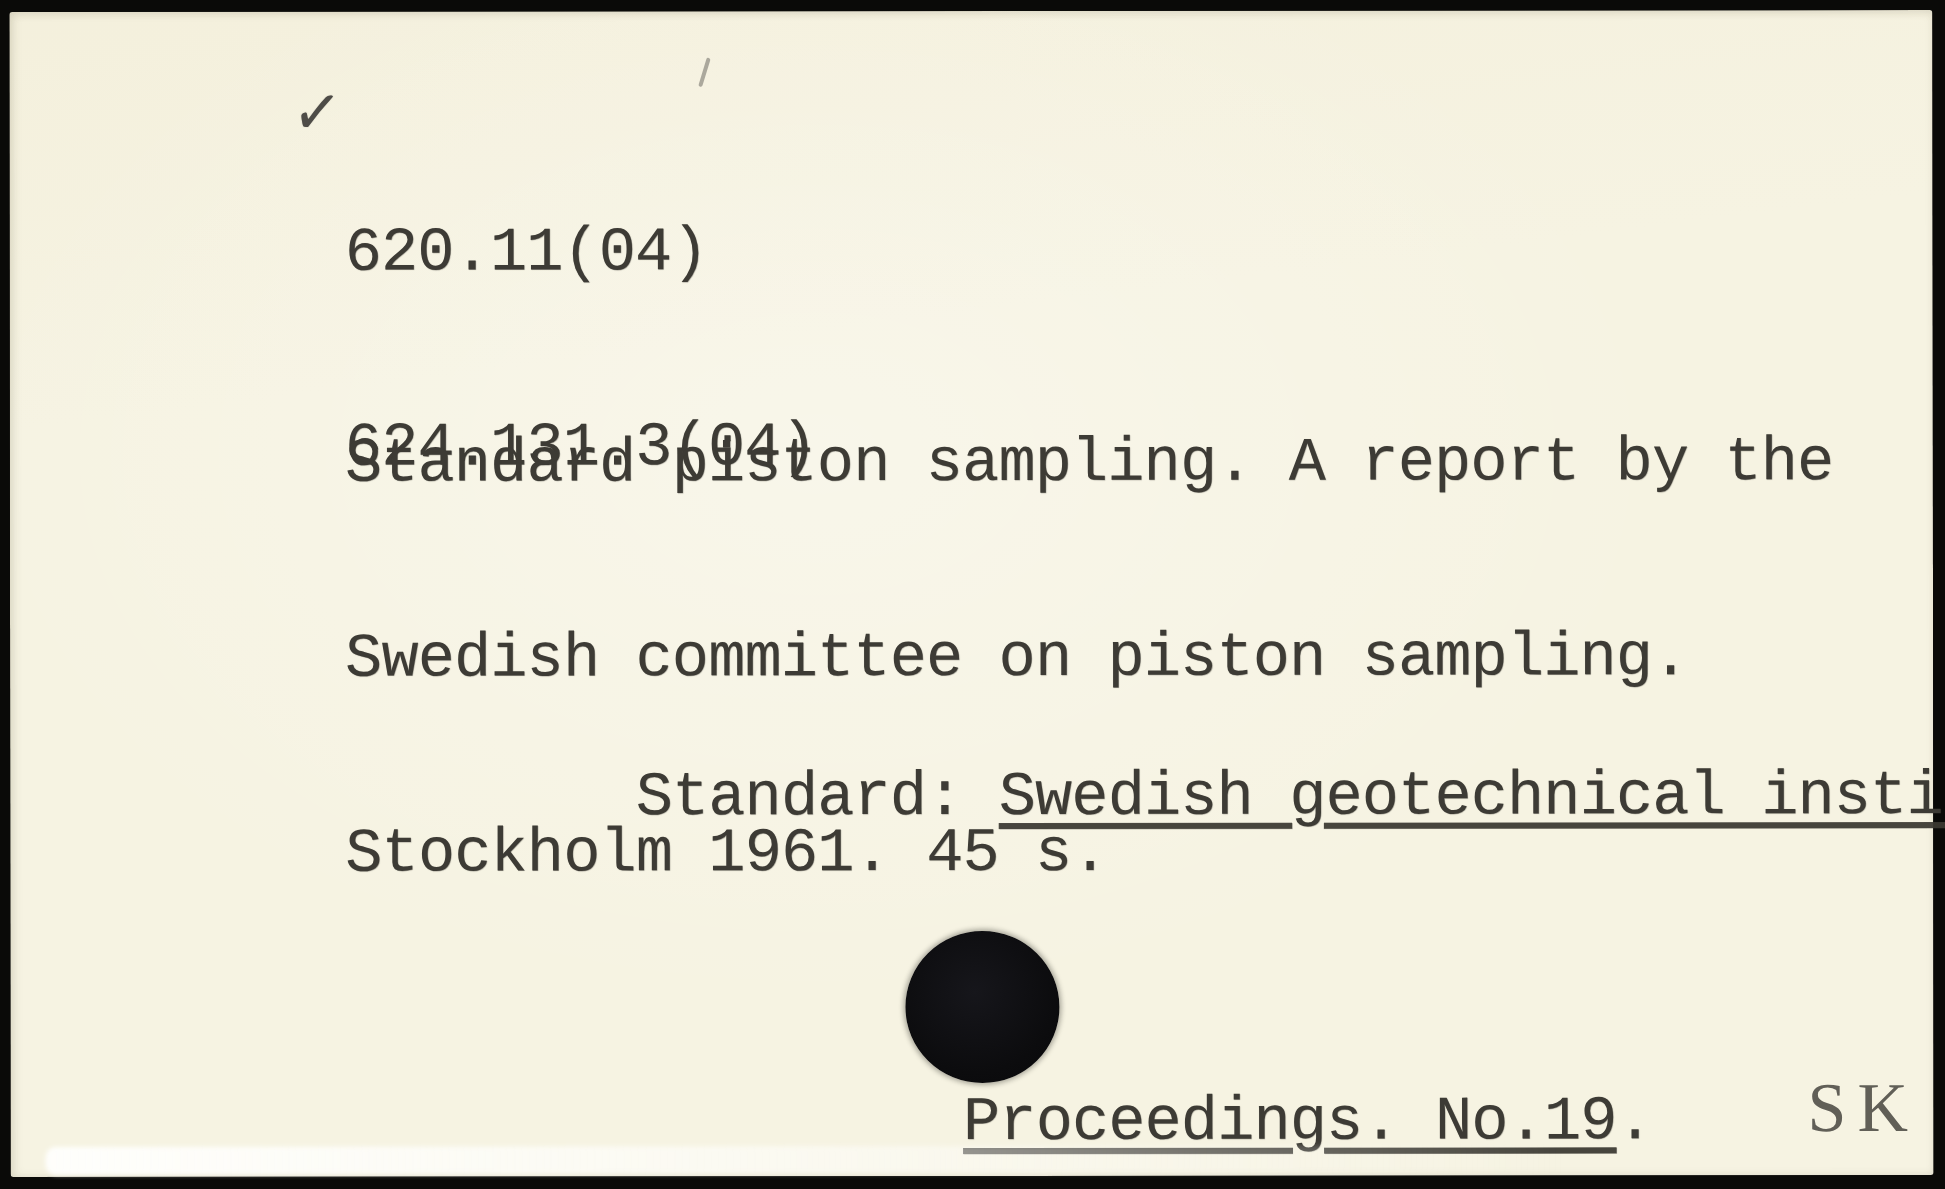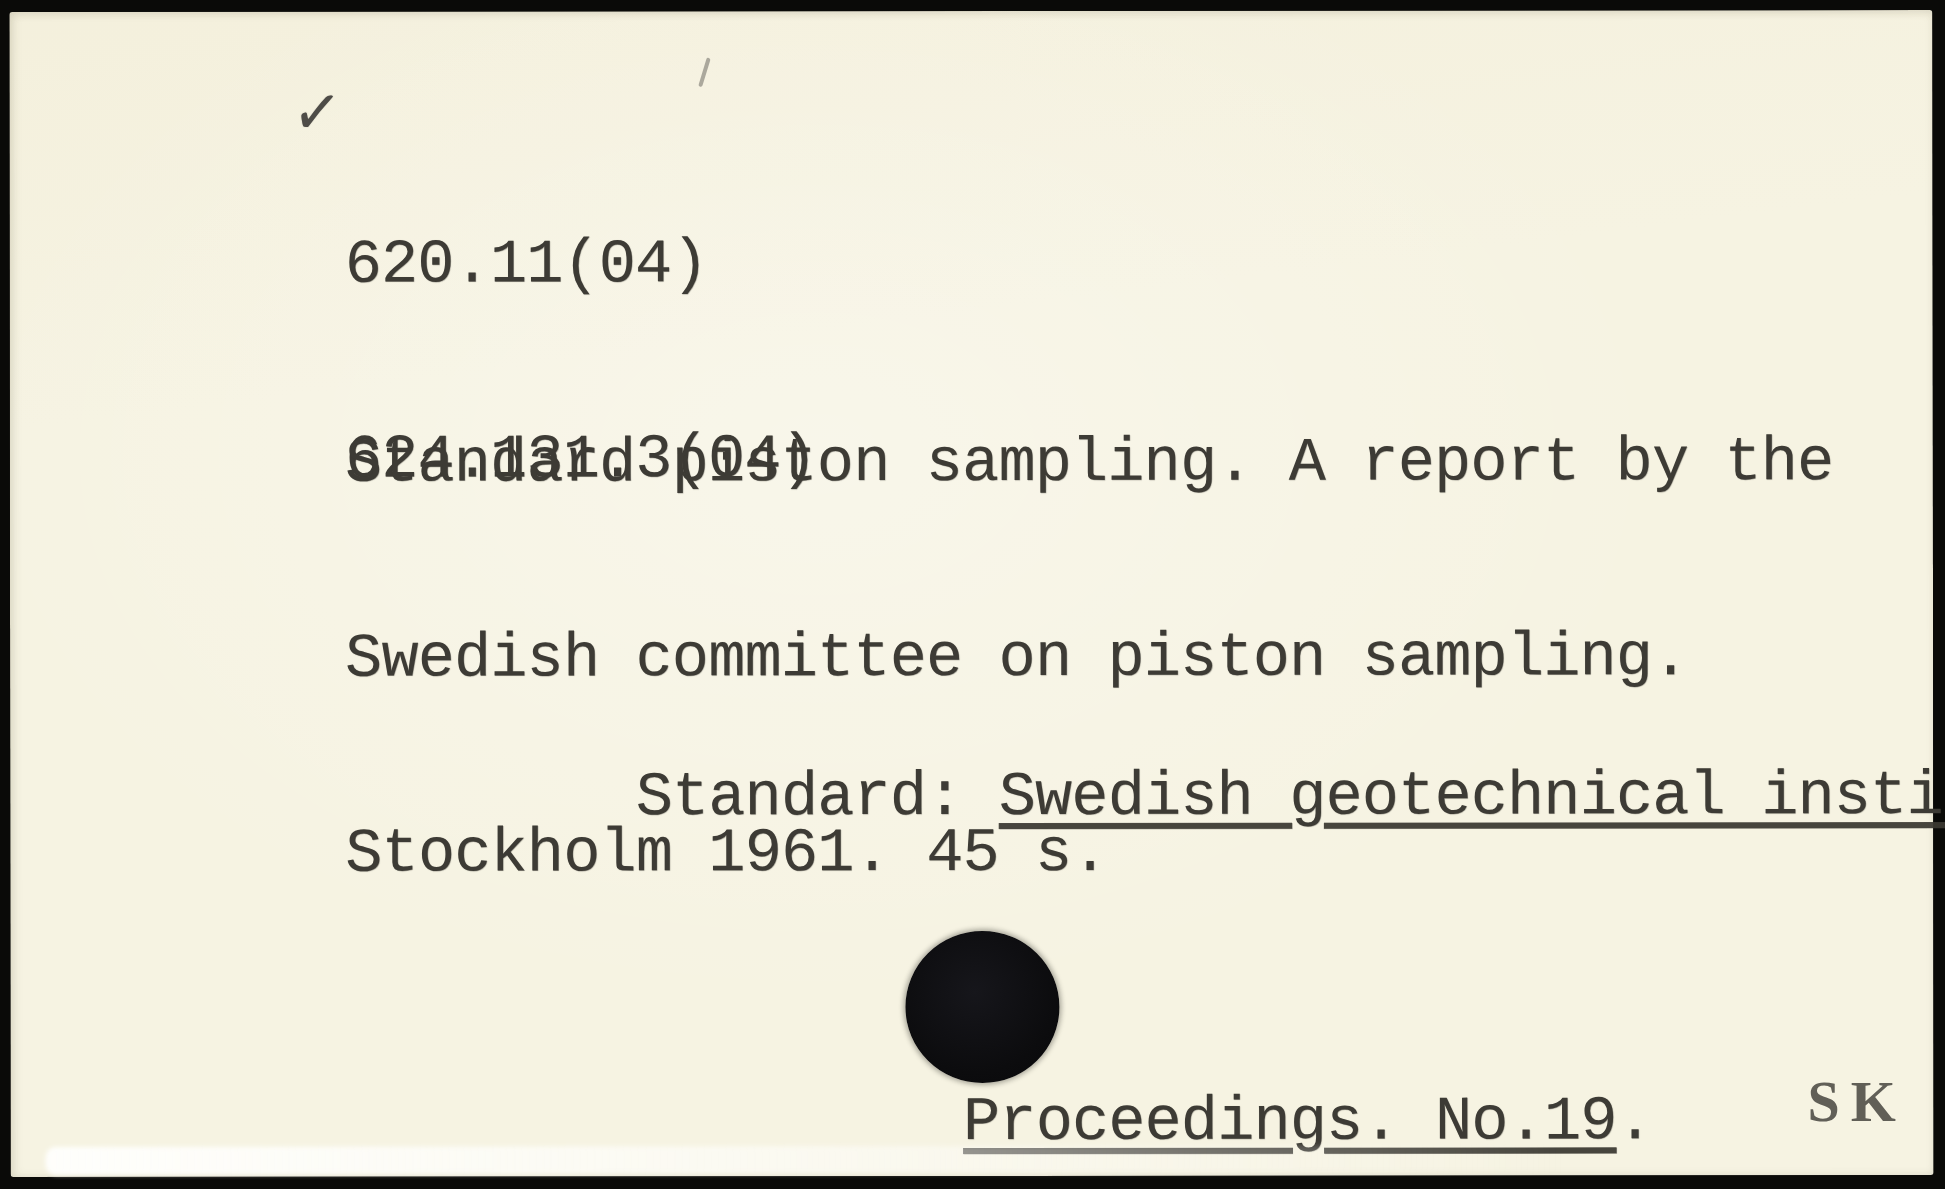--- a/index.html
+++ b/index.html
@@ -35,21 +35,21 @@
   }
   .typewritten {
     position: absolute;
     font-size: 62px;
     letter-spacing: -0.9px;
     line-height: 65px;
     color: var(--ink);
     white-space: pre;
     text-shadow: 0.5px 0.5px 0.8px rgba(61,59,53,0.45);
   }
-  .block-classification { left: 335px; top: 91px; font-family: Liberation Mono, monospace; }
+  .block-classification { left: 335px; top: 79px; font-family: Liberation Mono, monospace; }
   .block-title          { left: 335px; top: 290px; }
   .block-publisher      { left: 335px; top: 559px; }
   .pub-line2 { margin-left: 327px; }
   .underlined {
     text-decoration-line: underline;
     text-decoration-thickness: 6px;
     text-underline-offset: 9px;
     text-decoration-color: rgba(58,56,49,0.88);
   }
   .checkmark {
@@ -74,22 +74,22 @@
     left: 895px; top: 920px;
     width: 154px; height: 152px;
     border-radius: 50%;
     background: radial-gradient(circle at 45% 40%, #16161b 0%, var(--punch-hole) 65%, #08080a 100%);
     box-shadow: 0 0 5px 2px rgba(25,25,20,0.35);
   }
   .stamp {
     position: absolute;
     left: 1797px; top: 1058px;
     font-family: "Liberation Serif", "DejaVu Serif", serif;
-    font-weight: 700;
-    font-size: 58px;
+    font-weight: 400;
+    font-size: 70px;
     letter-spacing: 11px;
     color: var(--stamp-ink);
     opacity: 0.92;
   }
   .edge-highlight {
     position: absolute;
     left: 35px; bottom: 2px;
     width: 1650px; height: 28px;
     background: linear-gradient(to right,
       rgba(255,255,253,0.95) 0%,

